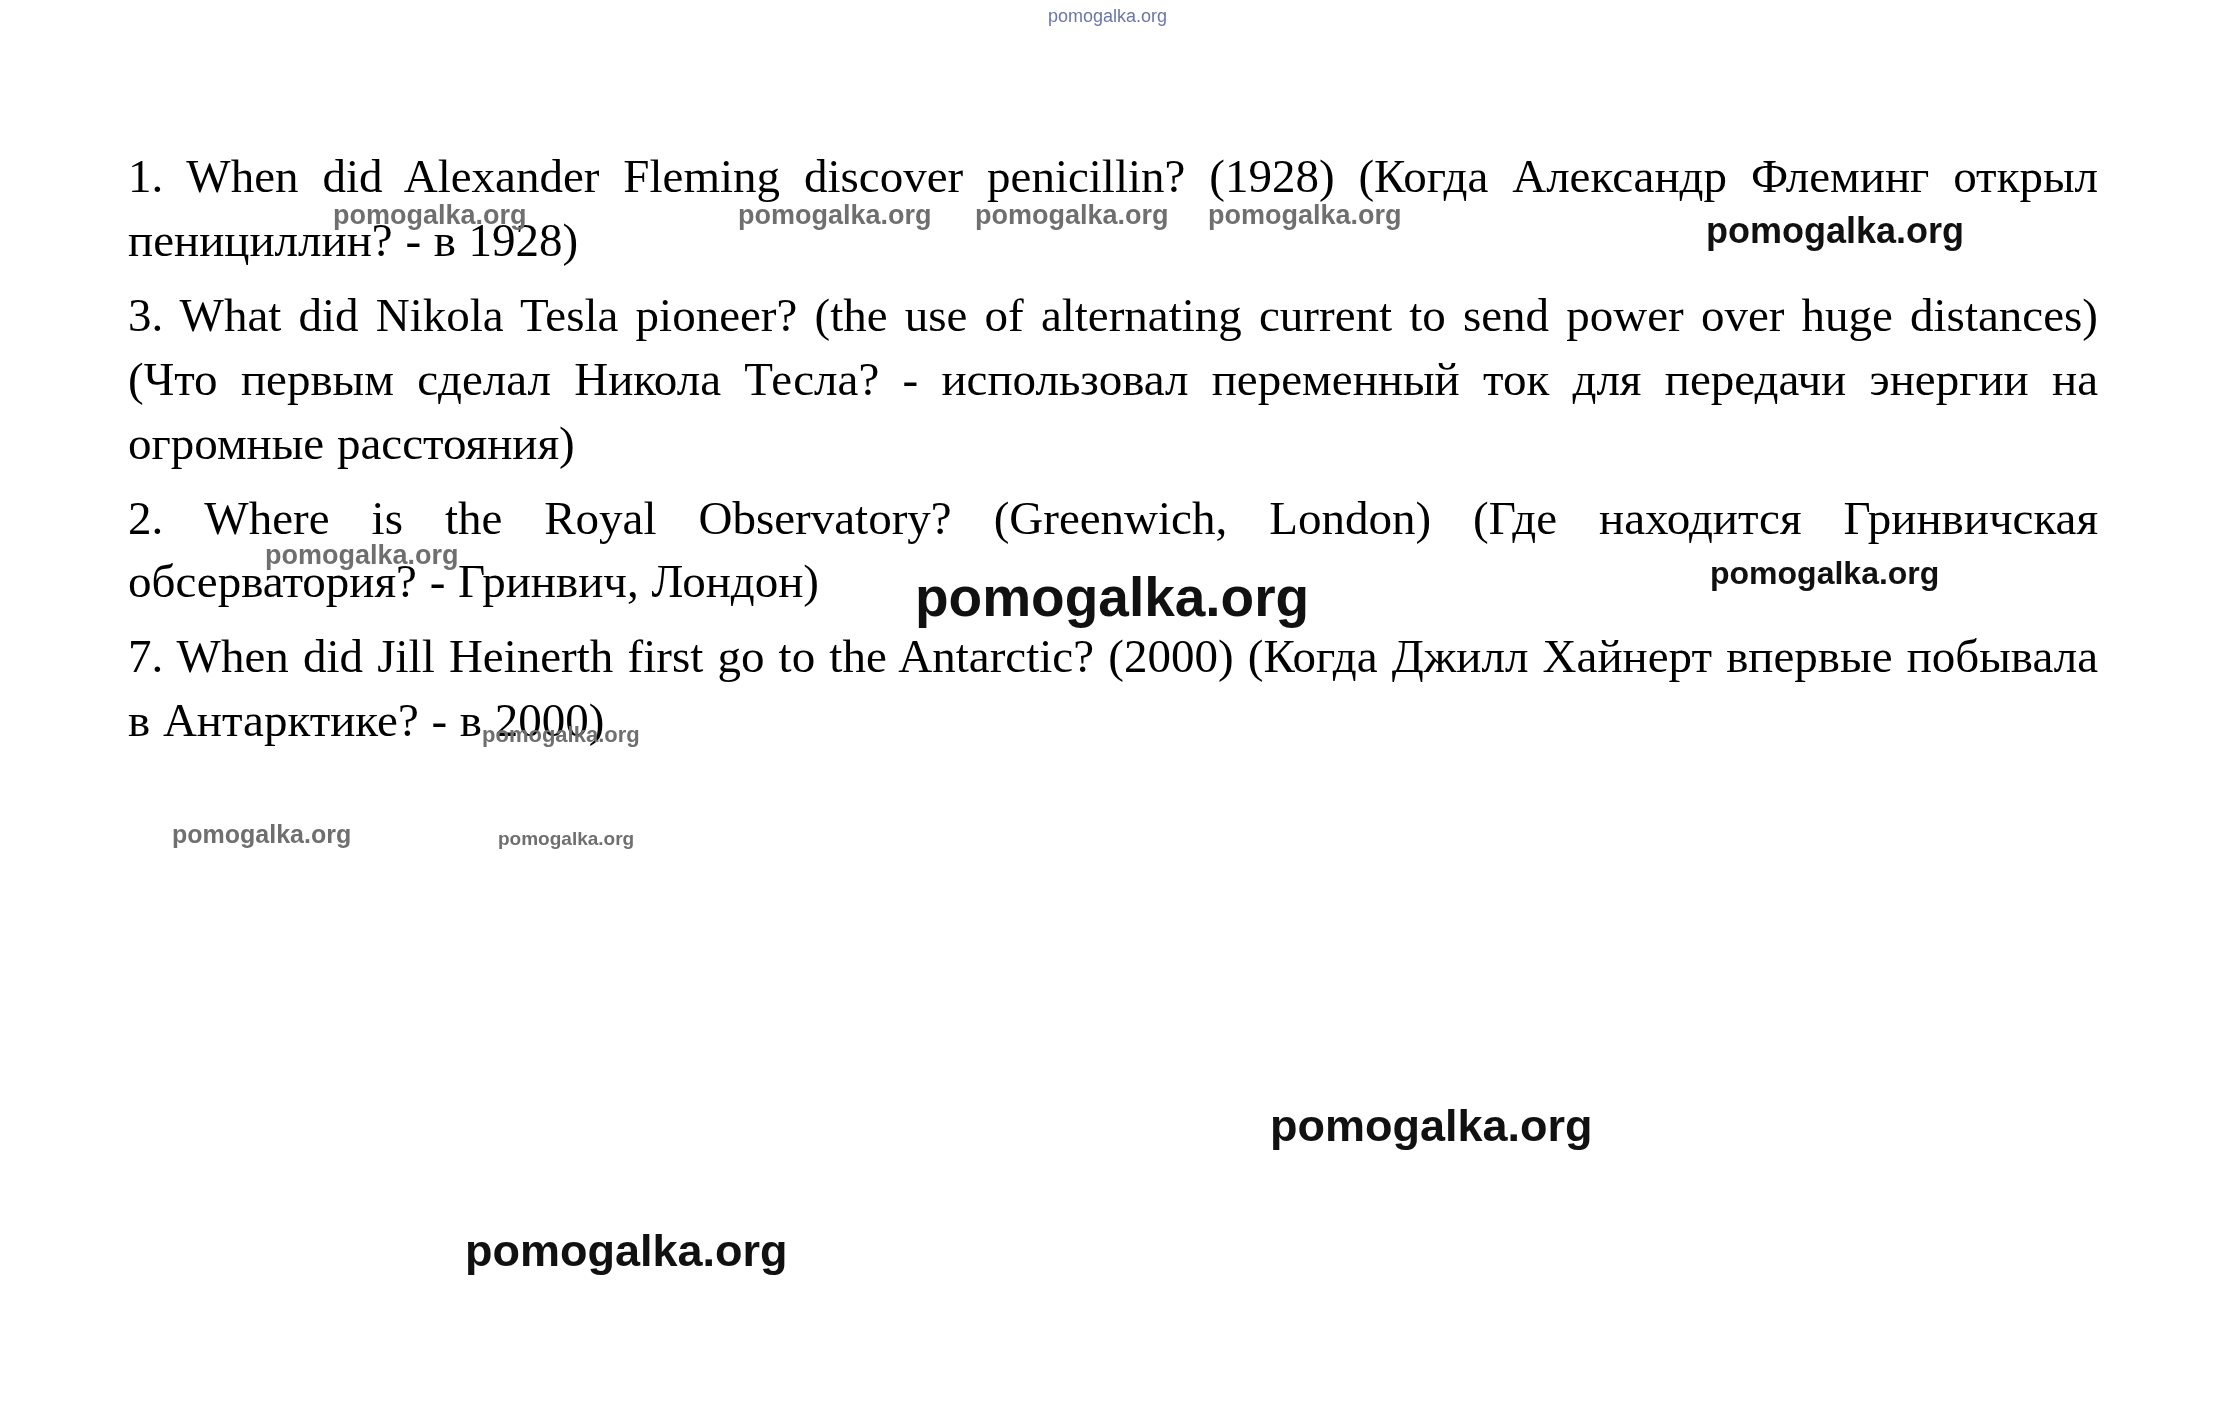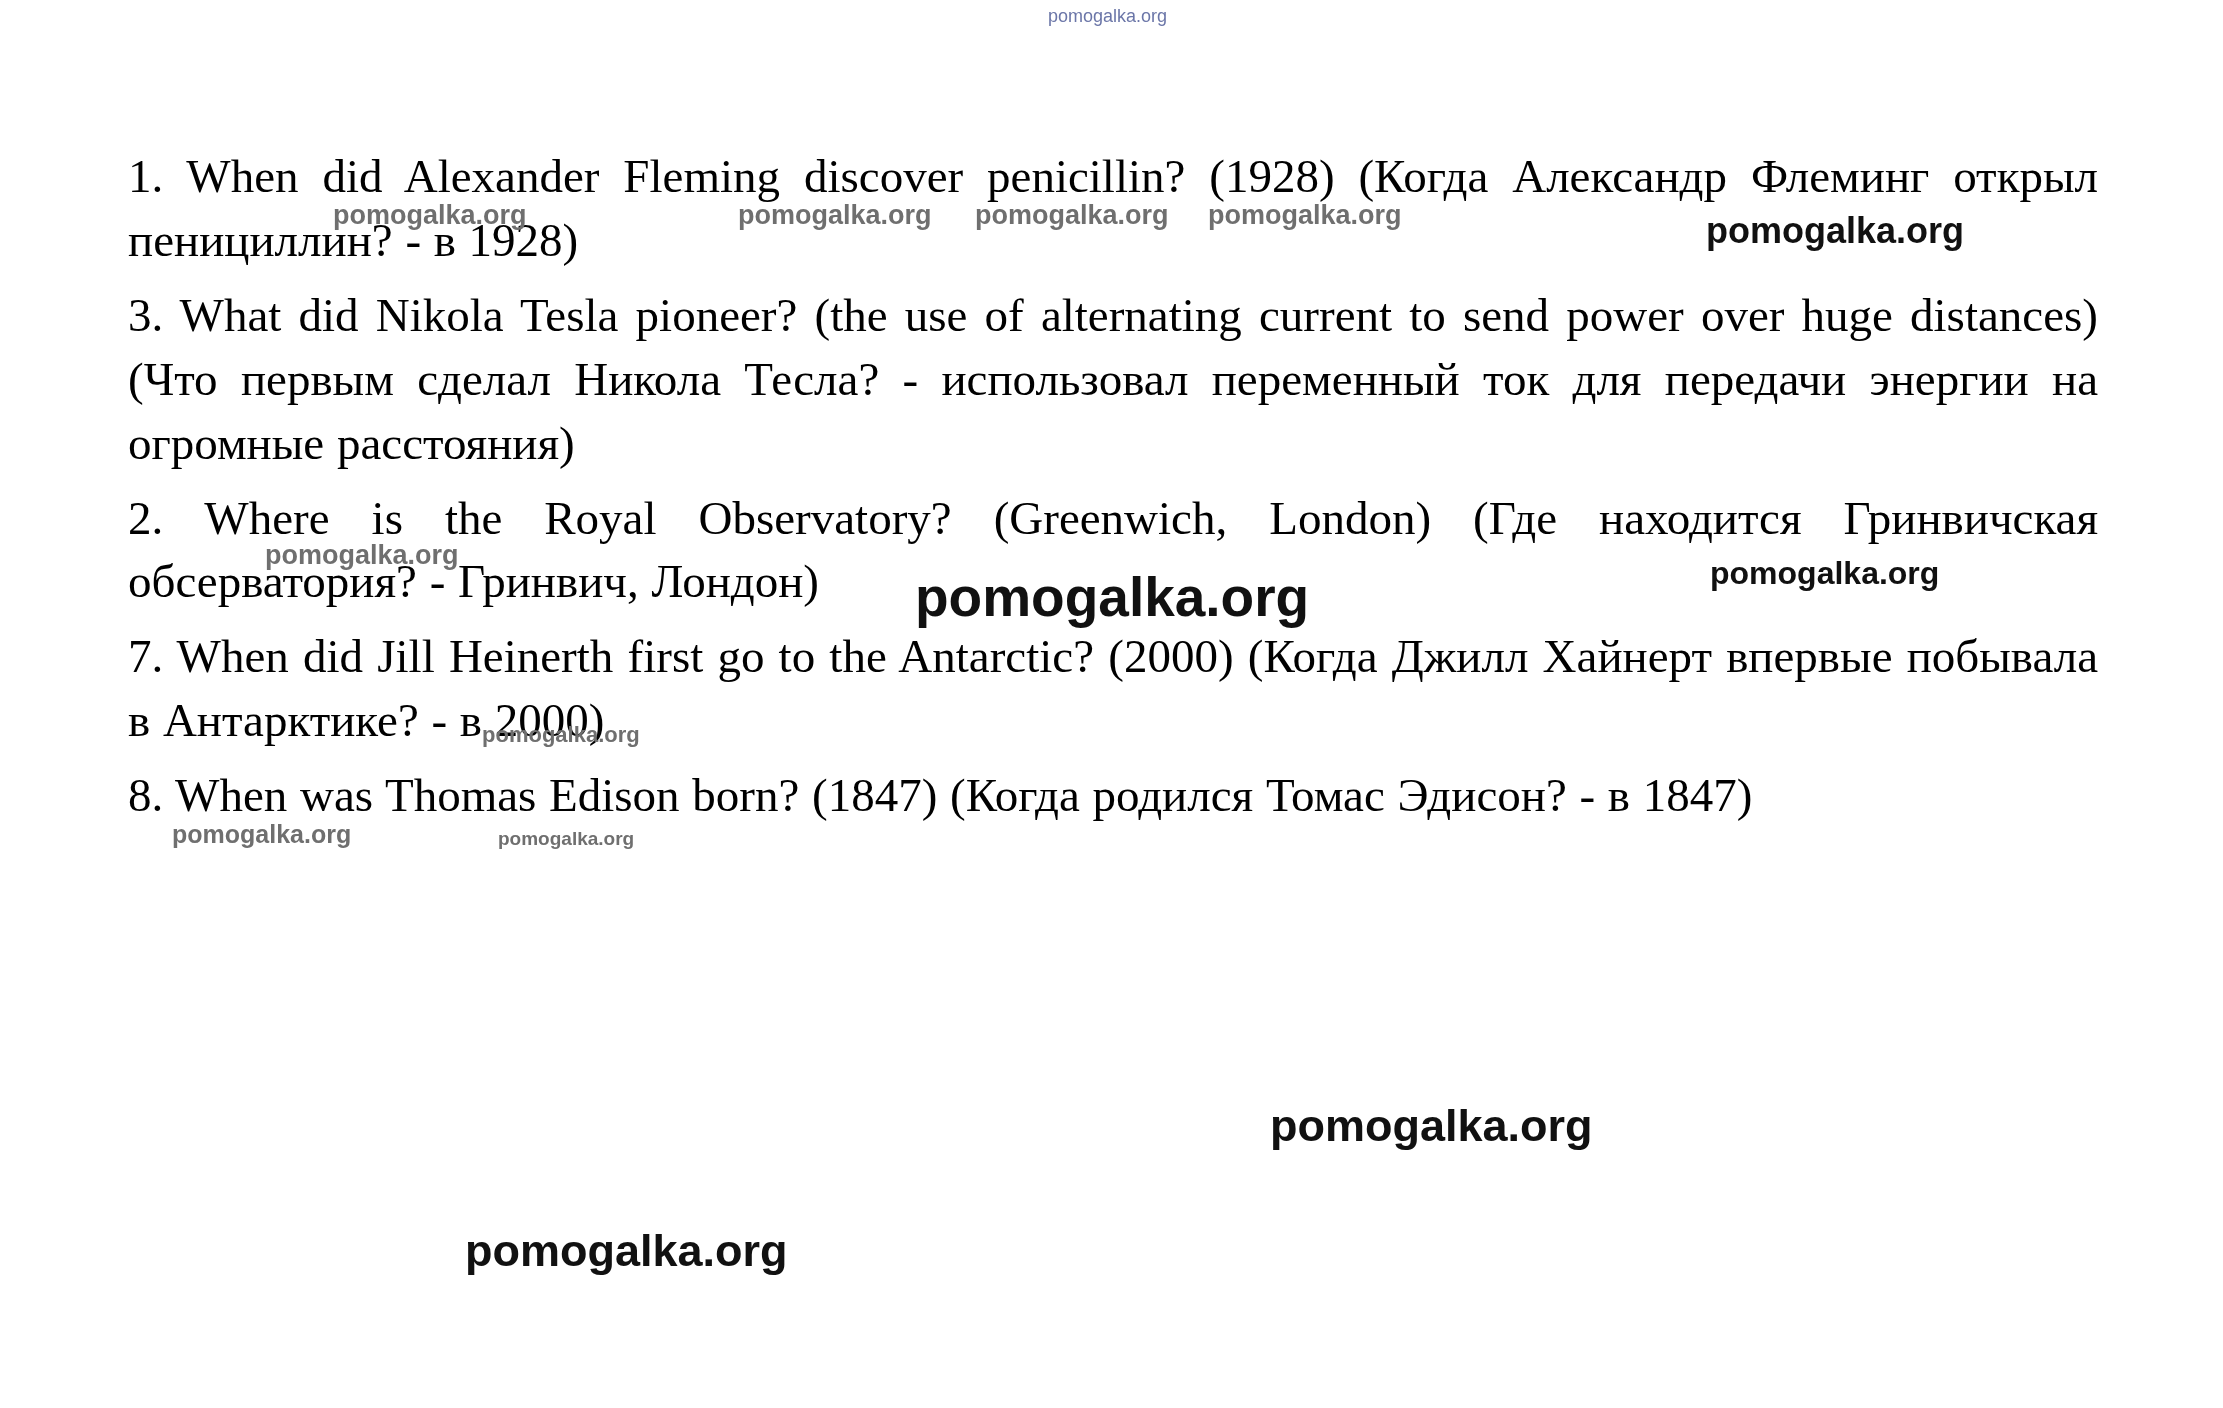--- a/index.html
+++ b/index.html
@@ -58,21 +58,20 @@
 </head>
 <body>
 
 <div class="page">
 
   <div class="content">
     <p class="qline">1. When did Alexander Fleming discover penicillin? (1928) (Когда Александр Флеминг открыл пенициллин? - в 1928)</p>
     <p class="qline">3. What did Nikola Tesla pioneer? (the use of alternating current to send power over huge distances) (Что первым сделал Никола Тесла? - использовал переменный ток для передачи энергии на огромные расстояния)</p>
     <p class="qline">2. Where is the Royal Observatory? (Greenwich, London) (Где находится Гринвичская обсерватория? - Гринвич, Лондон)</p>
     <p class="qline">7. When did Jill Heinerth first go to the Antarctic? (2000) (Когда Джилл Хайнерт впервые побывала в Антарктике? - в 2000)</p>
-    <p class="qline">8. When was Thomas Edison born? (1847) (Когда родился Томас Эдисон? - в 1847)</p>
   </div>
 
   <div id="watermark-layer">
       <div class="wm wm-blue" style="left: 1048px; top: 6px; font-size: 18px;">pomogalka.org</div>
       <div class="wm wm-faint" style="left: 333px; top: 200px; font-size: 27px;">pomogalka.org</div>
       <div class="wm wm-faint" style="left: 738px; top: 200px; font-size: 27px;">pomogalka.org</div>
       <div class="wm wm-faint" style="left: 975px; top: 200px; font-size: 27px;">pomogalka.org</div>
       <div class="wm wm-faint" style="left: 1208px; top: 200px; font-size: 27px;">pomogalka.org</div>
       <div class="wm wm-dark" style="left: 1706px; top: 210px; font-size: 36px;">pomogalka.org</div>
       <div class="wm wm-faint" style="left: 265px; top: 540px; font-size: 27px;">pomogalka.org</div>

